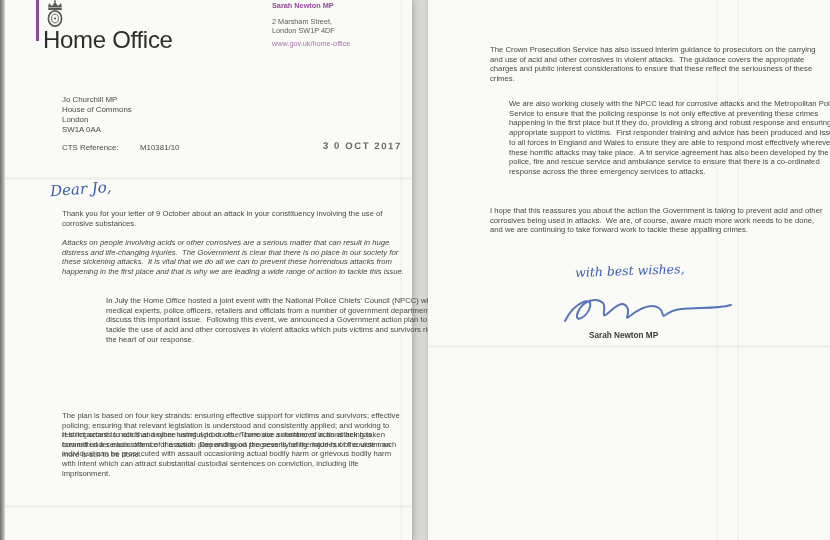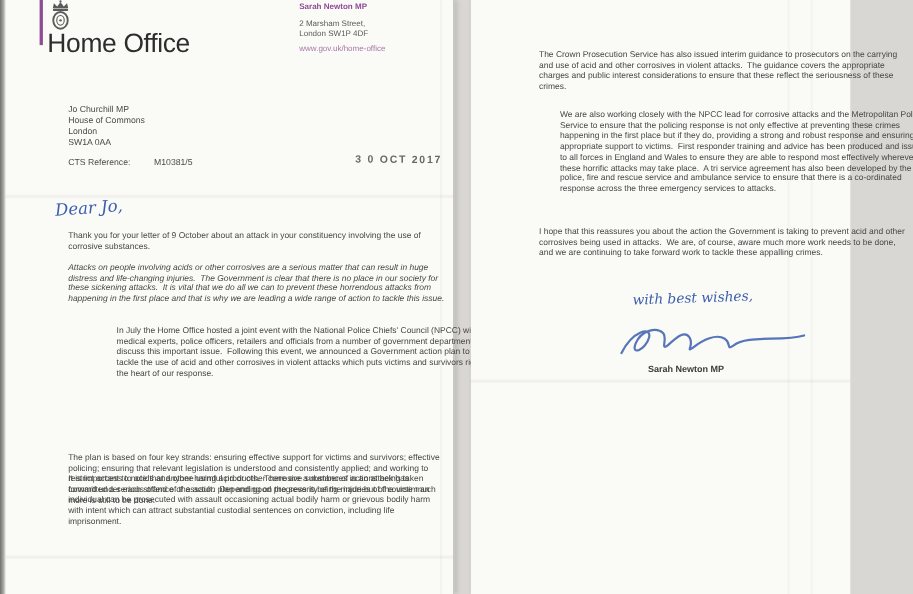--- a/index.html
+++ b/index.html
@@ -6,21 +6,21 @@
   .scene{
     position:relative;width:830px;height:540px;overflow:hidden;
     background:#d8d7d3;
     font-family:"Liberation Sans", sans-serif;
   }
   .edge-strip{position:absolute;left:0;top:0;width:4px;height:540px;
     background:linear-gradient(to right,#6f6f6c,#b9b9b5);}
   .page{position:absolute;top:0;height:540px;background:#fafaf7;}
   .page1{left:5px;width:407px;border-right:1px solid #b9b9b4;
     box-shadow:2px 0 4px rgba(60,60,55,.18);}
-  .page2{left:428px;width:345px;box-shadow:-1px 0 2px rgba(60,60,55,.12);}
+  .page2{left:428px;width:402px;box-shadow:-1px 0 2px rgba(60,60,55,.12);}
 
   
   .brand-bar{position:absolute;left:31px;top:0;width:3px;height:41px;background:#8e4b96;}
   .crest{position:absolute;left:40px;top:0;}
   .org-name{position:absolute;left:38px;top:26px;font-size:24px;letter-spacing:-.3px;
     color:#2d2d2d;}
   .sender-block{position:absolute;left:267px;top:1px;width:142px;font-size:7.3px;line-height:9px;}
   .sender-name,.sender-title{color:#8e4b96;font-weight:bold;}
   .sender-address{margin-top:7px;color:#5a5a5a;}
   .sender-website{margin-top:4px;color:#a878aa;}
@@ -80,21 +80,21 @@
     </div>
 
     <div class="recipient">
       <div>Jo Churchill MP</div>
       <div>House of Commons</div>
       <div>London</div>
       <div>SW1A 0AA</div>
     </div>
 
     <div class="ref-label">CTS Reference:</div>
-    <div class="ref-value">M10381/5</div>
+    <div class="ref-value">M10381/10</div>
     <div class="date-stamp">3 0 OCT 2017</div>
 
     <div class="hand salutation">Dear Jo,</div>
 
     <div class="para p1-1">Thank you for your letter of 9 October about an attack in your constituency involving the use of corrosive substances.</div>
     <div class="para p1-2">Attacks on people involving acids or other corrosives are a serious matter that can result in huge distress and life-changing injuries.  The Government is clear that there is no place in our society for these sickening attacks.  It is vital that we do all we can to prevent these horrendous attacks from happening in the first place and that is why we are leading a wide range of action to tackle this issue.</div>
     <div class="para p1-3">In July the Home Office hosted a joint event with the National Police Chiefs' Council (NPCC) with medical experts, police officers, retailers and officials from a number of government departments, to discuss this important issue.  Following this event, we announced a Government action plan to tackle the use of acid and other corrosives in violent attacks which puts victims and survivors right at the heart of our response.</div>
     <div class="para p1-4">The plan is based on four key strands: ensuring effective support for victims and survivors; effective policing; ensuring that relevant legislation is understood and consistently applied; and working to restrict access to acids and other harmful products.  There are a number of actions being taken forward under each strand of the action plan and good progress is being made but of course much more is still to be done.</div>
     <div class="para p1-5">It is important to note that anyone using acid or other corrosive substances in an attack has committed a serious offence of assault.  Depending on the severity of the injuries of the victim an individual can be prosecuted with assault occasioning actual bodily harm or grievous bodily harm with intent which can attract substantial custodial sentences on conviction, including life imprisonment.</div>
 

